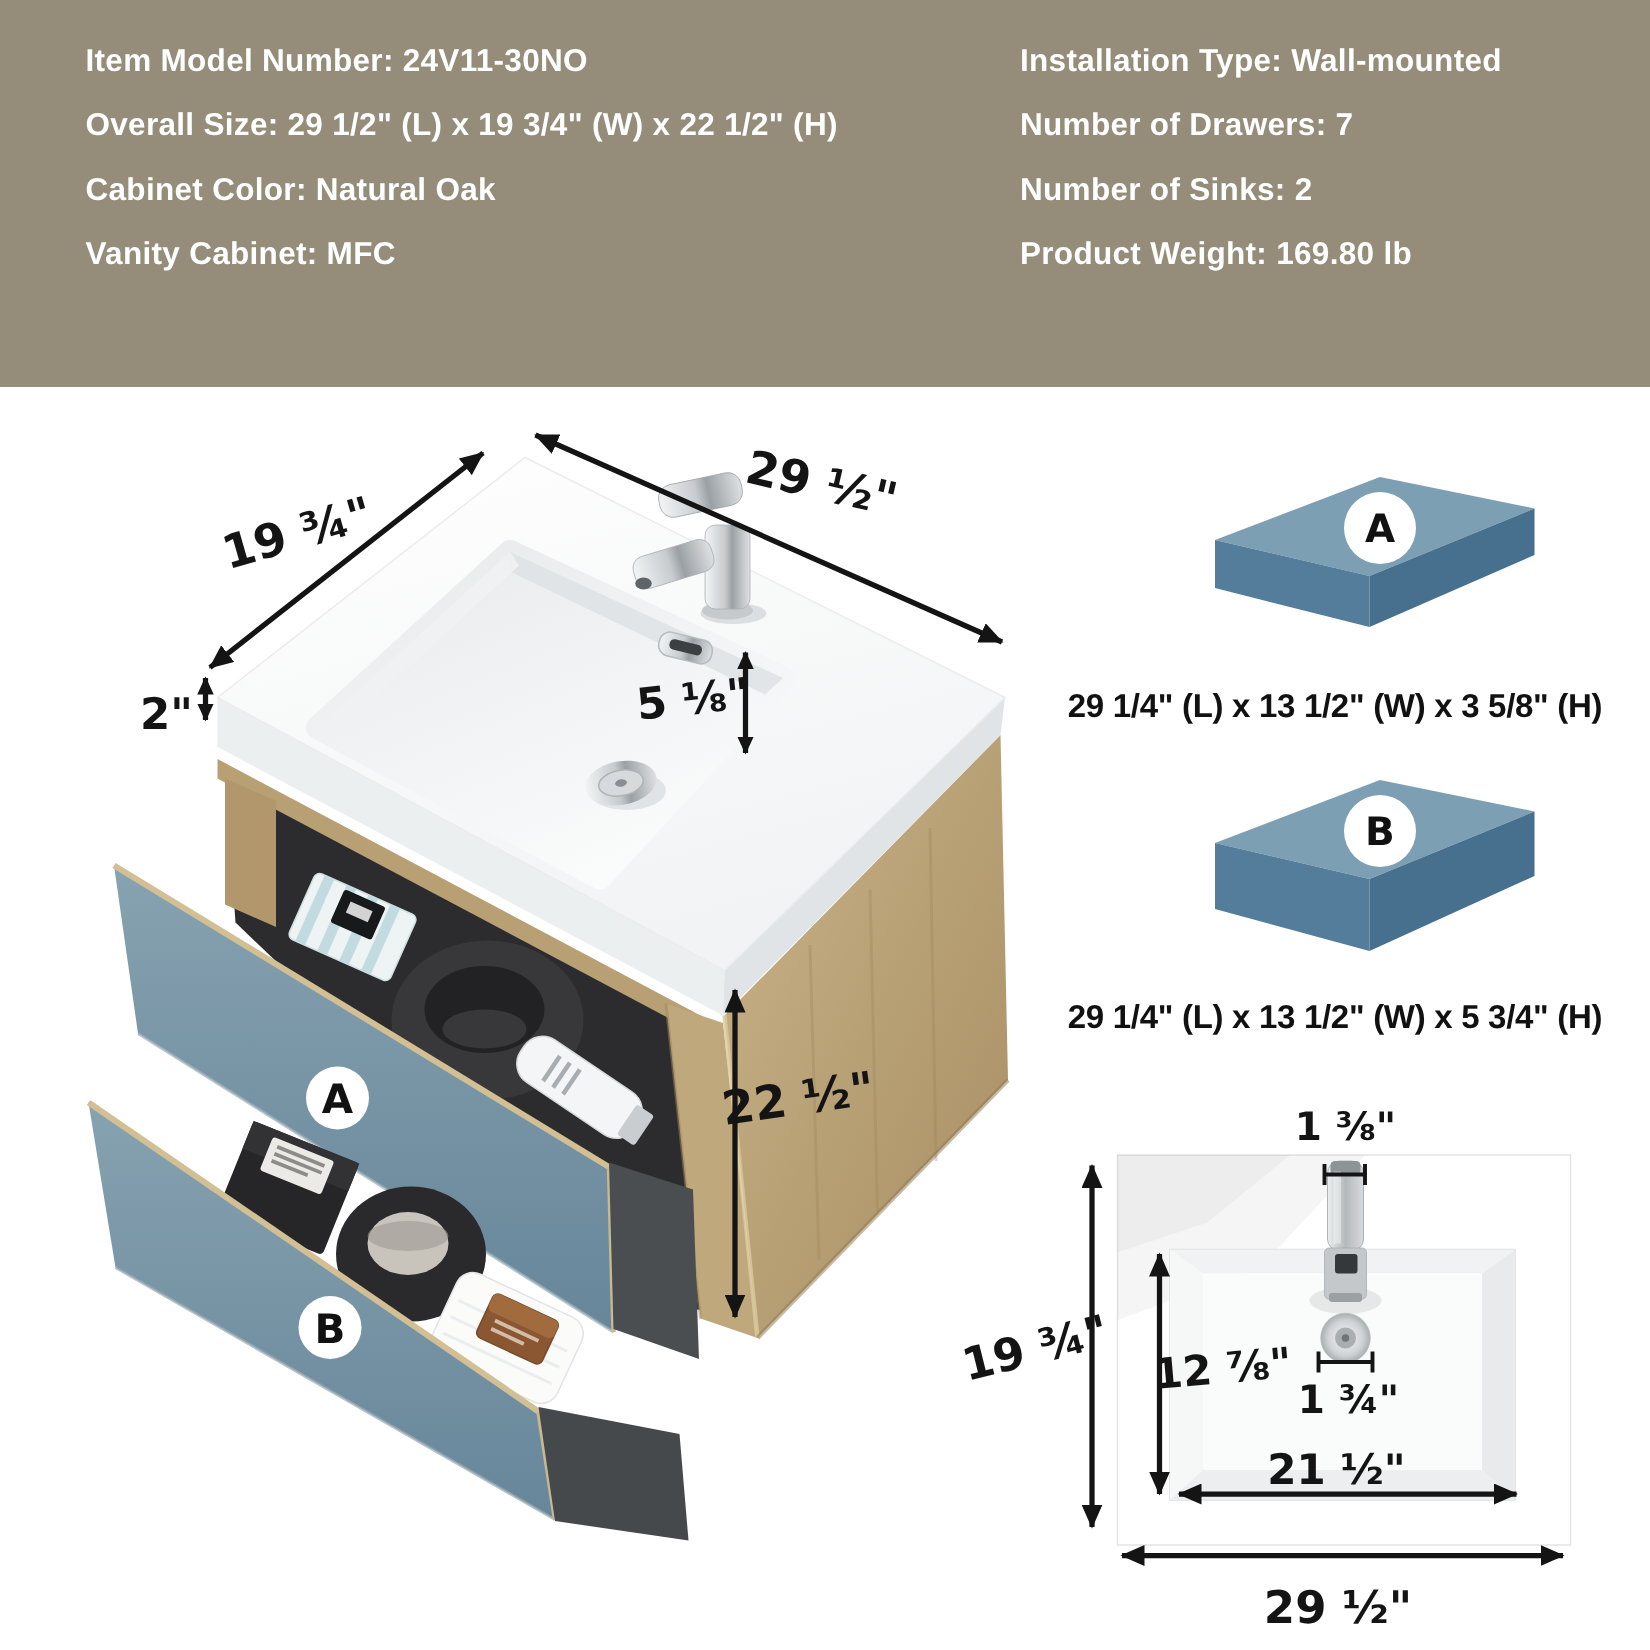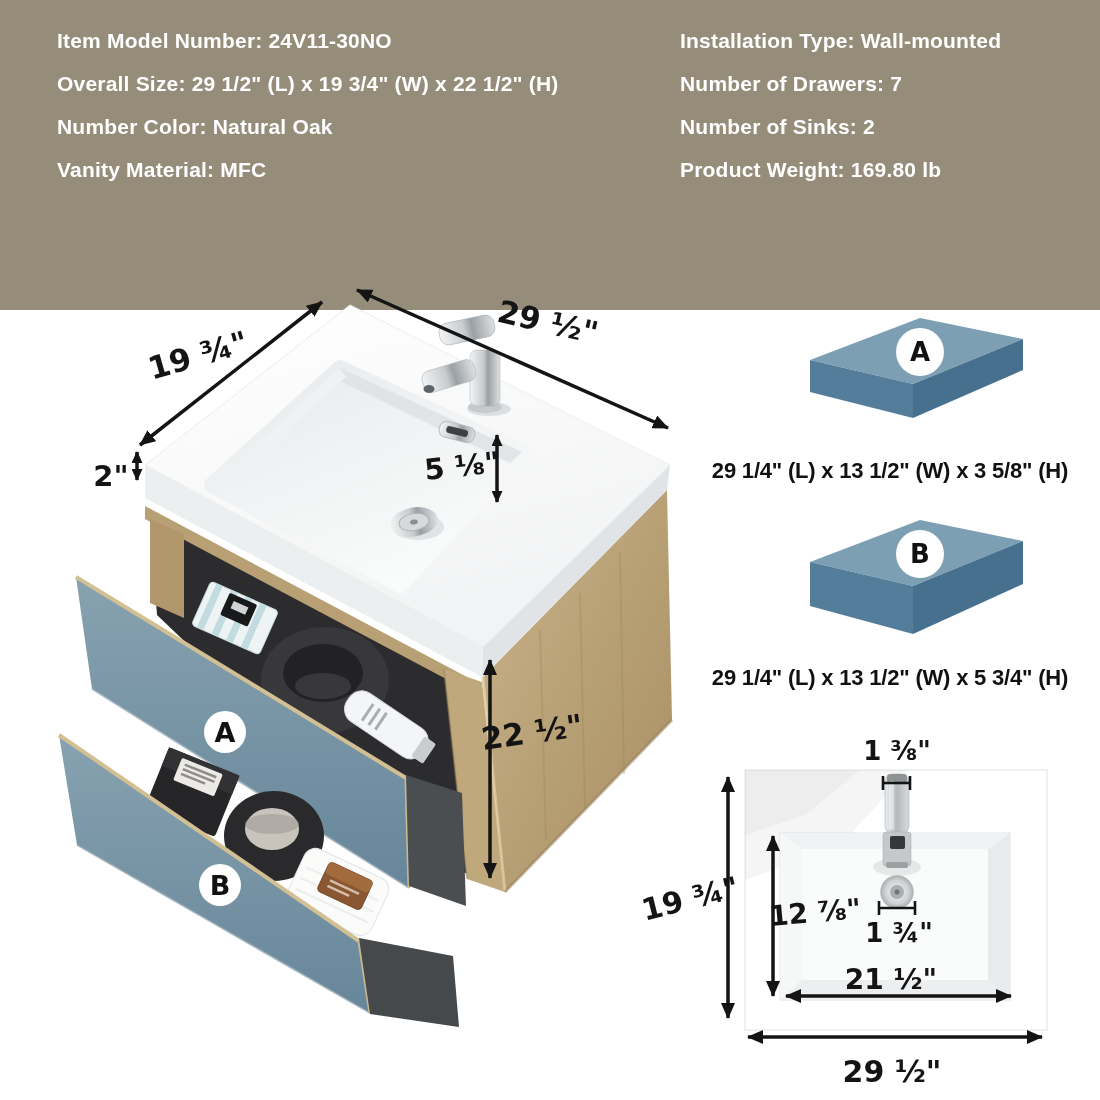--- a/index.html
+++ b/index.html
@@ -1,19 +1,19 @@
 <!DOCTYPE html>
 <html><head>
 <meta charset="utf-8">
 <style>
   html,body{margin:0;padding:0;background:#fff;}
   .stage{position:relative;width:1100px;height:1100px;background:#fff;overflow:hidden;
          font-family:"Liberation Sans",sans-serif;}
   
-  .hdr{position:absolute;left:0;top:0;width:1100px;height:310px;background:#968c7a;}
+  .hdr{position:absolute;left:0;top:0;width:1100px;height:258px;background:#968c7a;}
   .speccol{position:absolute;top:30px;}
   .speccol.l{left:57px;} .speccol.r{left:680px;}
   .spec{height:22px;line-height:22px;margin-bottom:21px;font-size:21px;font-weight:bold;
         color:#ffffff;white-space:nowrap;letter-spacing:.2px;}
   
   .vansvg{position:absolute;left:0;top:280px;}
   .boxsvg-a{position:absolute;left:795px;top:312px;}
   .boxsvg-b{position:absolute;left:795px;top:512px;}
   .topsvg{position:absolute;left:600px;top:715px;}
   .sizeline{position:absolute;left:690px;width:400px;text-align:center;font-size:22px;
@@ -26,22 +26,22 @@
 </style>
 </head>
 <body>
 
 <div class="stage">
 
   <div class="hdr">
     <div class="speccol l">
       <div class="spec">Item Model Number: 24V11-30NO</div>
       <div class="spec">Overall Size: 29 1/2" (L) x 19 3/4" (W) x 22 1/2" (H)</div>
-      <div class="spec">Number Color: Natural Oak</div>
-      <div class="spec">Vanity Material: MFC</div>
+      <div class="spec">Cabinet Color: Natural Oak</div>
+      <div class="spec">Vanity Cabinet: MFC</div>
     </div>
     <div class="speccol r">
       <div class="spec">Installation Type: Wall-mounted</div>
       <div class="spec">Number of Drawers: 7</div>
       <div class="spec">Number of Sinks: 2</div>
       <div class="spec">Product Weight: 169.80 lb</div>
     </div>
   </div>
 
   <svg class="vansvg" width="700" height="800" viewBox="0 0 700 800">

